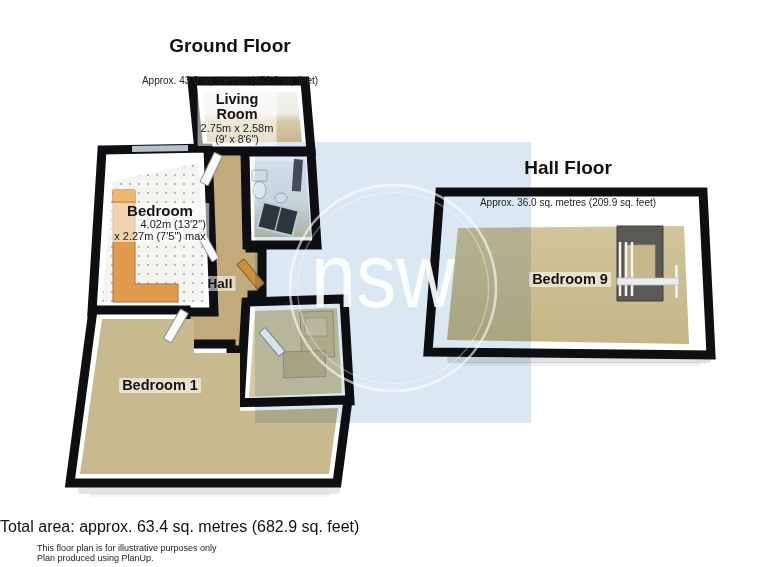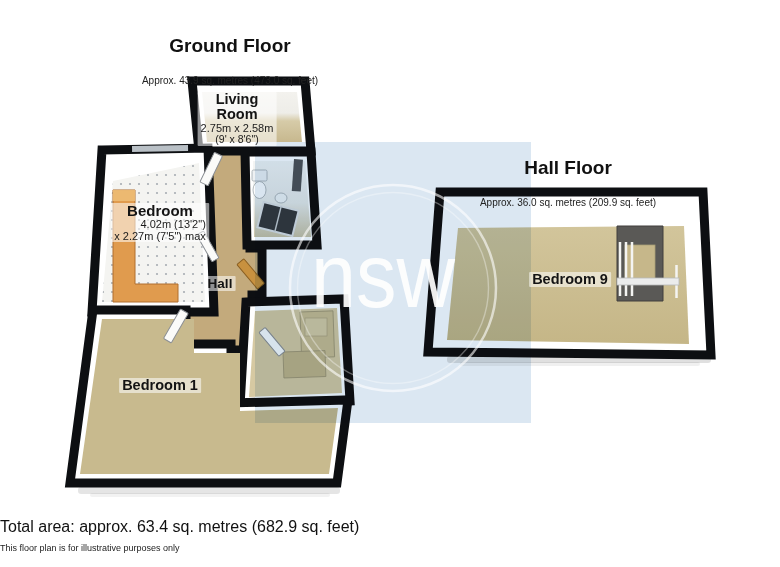--- a/index.html
+++ b/index.html
@@ -15,21 +15,21 @@
     position:absolute;transform:translateX(-50%);text-align:center;
     background:rgba(255,255,255,0.55);padding:0 3px;border-radius:1px;white-space:nowrap;
   }
   .room-label .n{font-size:14.5px;font-weight:bold;line-height:15px;color:#141414;}
   .room-label .n.wrap{white-space:normal;width:52px;margin:0 auto;}
   .room-label .d{font-size:11px;line-height:12px;color:#1b1b1b;text-align:right;}
   .room-label .d2{font-size:10.5px;line-height:11.5px;color:#1b1b1b;}
   .hall-label .n{font-size:13.5px;text-align:center;}
   .footer{position:absolute;left:0;right:0;text-align:left;}
   .footer-total{top:518px;font-size:16px;color:#111;}
-  .footer-small{font-size:9px;color:#222;}
+  .footer-small{font-size:9px;color:#222;padding-left:37px;}
   .f-disc{top:543px;}
   .f-credit{top:553px;}
 </style>
 </head>
 <body>
 
 <div class="canvas">
 
   <svg class="plan-svg" width="780" height="567" viewBox="0 0 780 567">
     <defs>
@@ -166,14 +166,15 @@
   <div class="room-label" style="left:160px;top:378px">
     <div class="n">Bedroom 1</div>
   </div>
 
   <div class="room-label" style="left:570px;top:272px">
     <div class="n">Bedroom 9</div>
   </div>
 
   <div class="footer footer-total">Total area: approx. 63.4 sq. metres (682.9 sq. feet)</div>
   <div class="footer footer-small f-disc">This floor plan is for illustrative purposes only</div>
+  <div class="footer footer-small f-credit">Plan produced using PlanUp.</div>
 
 </div>
 
 </body></html>

